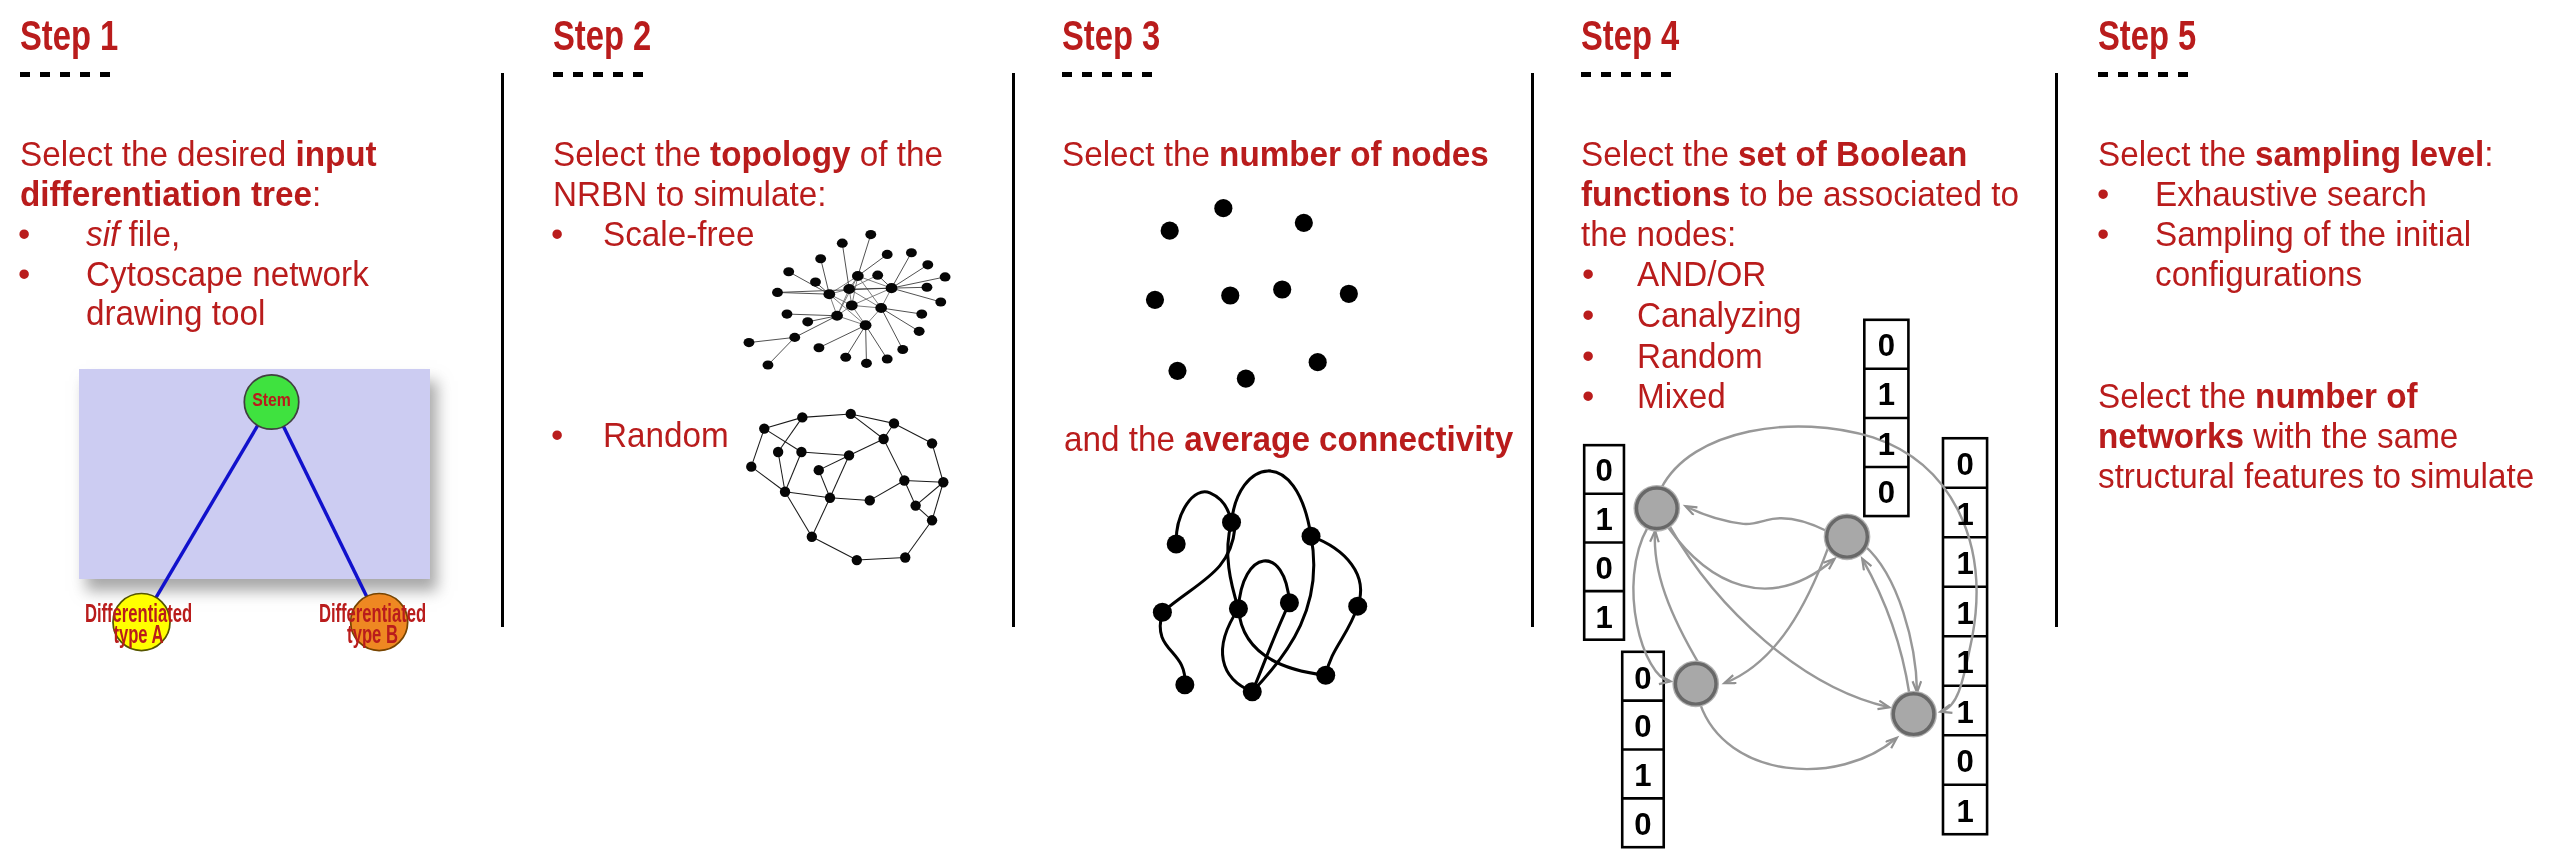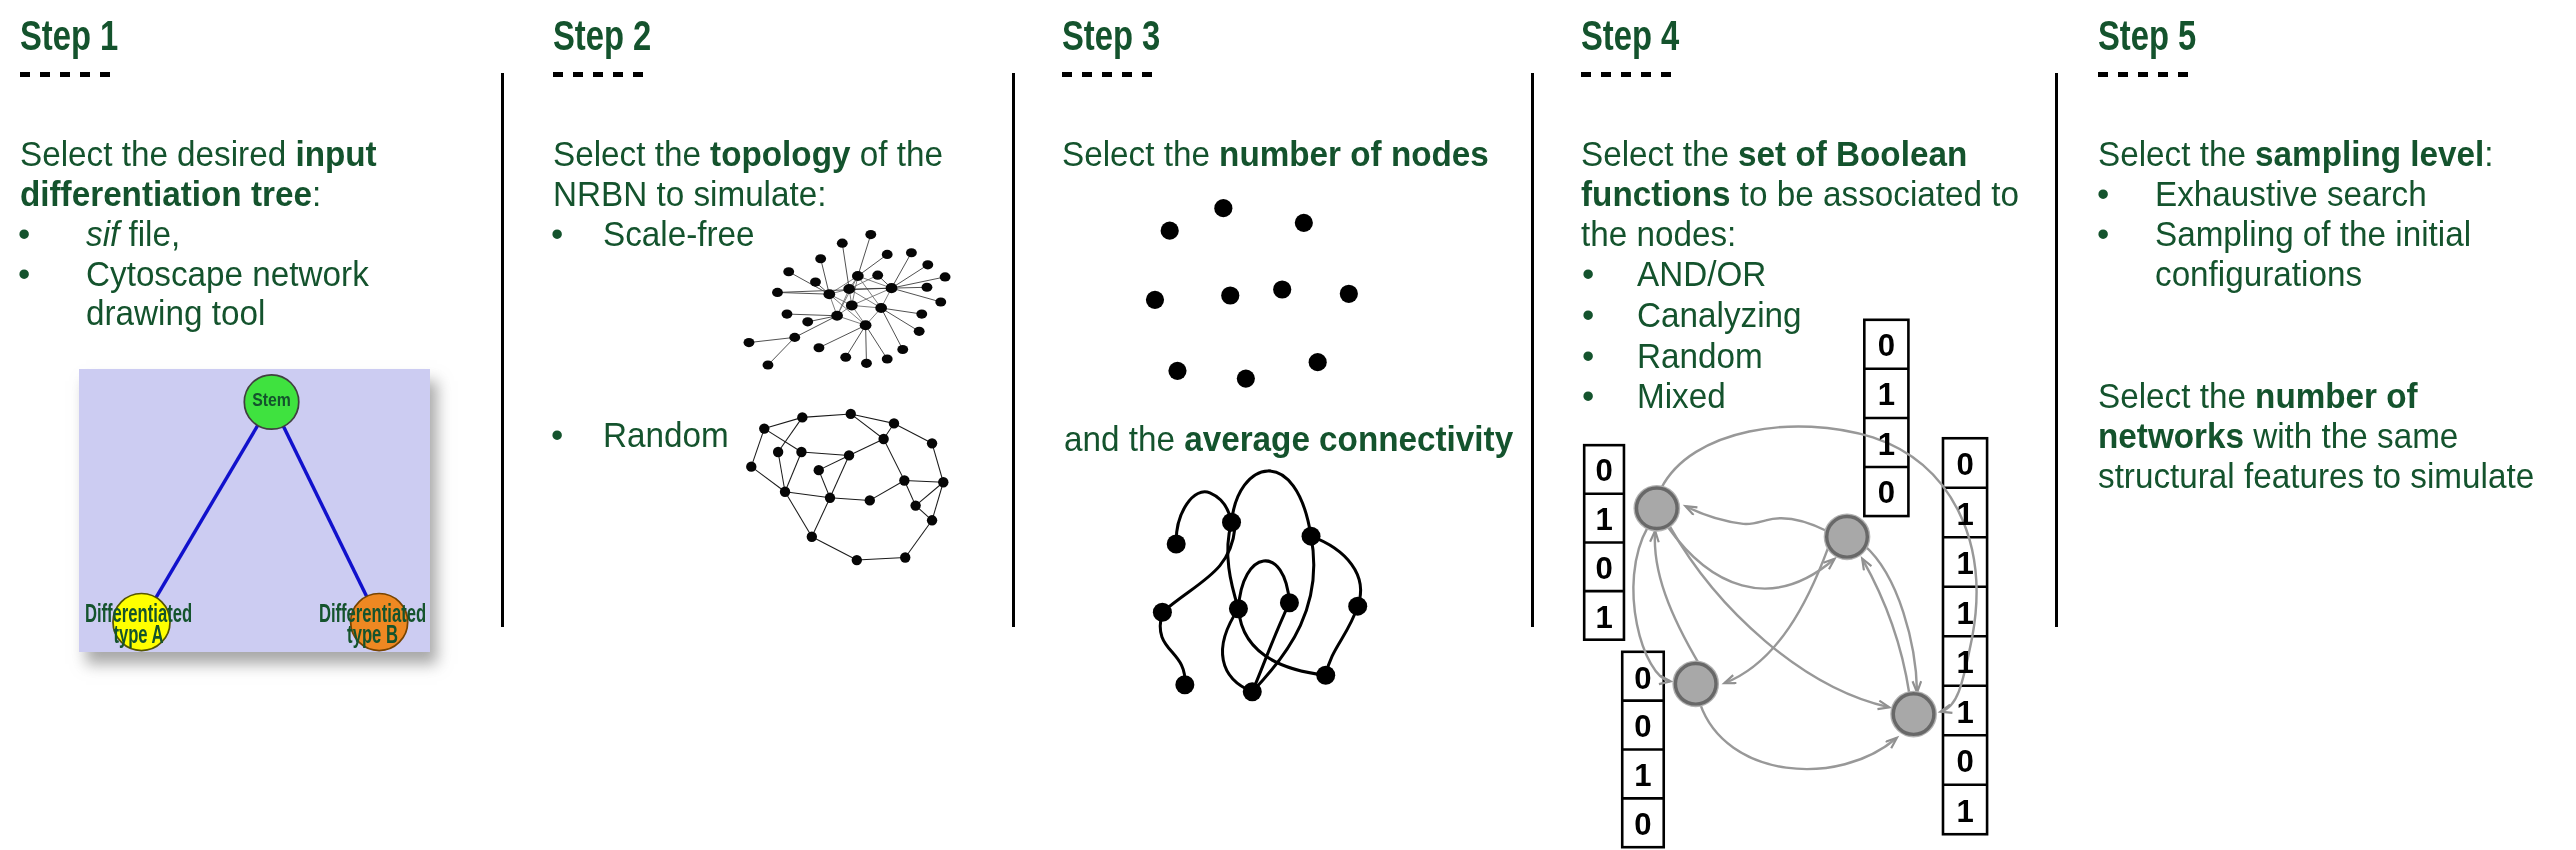--- a/index.html
+++ b/index.html
@@ -1,17 +1,17 @@
 <!DOCTYPE html>
 <html style="font-size:14px"><head>
 <meta charset="utf-8">
 <style>
 html,body{margin:0;padding:0;background:#fff}
 #page{position:relative;width:2576px;height:851px;background:#fff;overflow:hidden;
-font-family:"Liberation Sans",sans-serif;color:#14532d}
+font-family:"Liberation Sans",sans-serif;color:#b91c1c}
 .t{position:absolute;white-space:nowrap;font-size:35px;line-height:40px;transform:scaleX(.95);transform-origin:0 0}
 .h{position:absolute;white-space:nowrap;font-size:42px;line-height:40px;font-weight:bold;transform:scaleX(.78);transform-origin:0 0}
 .dash{position:absolute;height:5.2px;width:90px;background:repeating-linear-gradient(90deg,#000 0 10px,rgba(0,0,0,0) 10px 20px)}
 .sep{position:absolute;width:3px;background:#000;top:73px;height:554px}
 .bu{position:absolute;font-size:35px;line-height:40px}
 svg{position:absolute;overflow:visible}
 </style>
 </head>
 <body>
 <div id="page">
@@ -66,21 +66,21 @@
 <div class="t" style="left:2098px;top:134px">Select the <b>sampling level</b>:</div>
 <div class="bu" style="left:2097px;top:174px">•</div>
 <div class="t" style="left:2155px;top:174px">Exhaustive search</div>
 <div class="bu" style="left:2097px;top:214px">•</div>
 <div class="t" style="left:2155px;top:214px">Sampling of the initial</div>
 <div class="t" style="left:2155px;top:254px">configurations</div>
 <div class="t" style="left:2098px;top:376px">Select the <b>number of</b></div>
 <div class="t" style="left:2098px;top:416px"><b>networks</b> with the same</div>
 <div class="t" style="left:2098px;top:456px">structural features to simulate</div>
 
-<div id="tree" style="position:absolute;left:79px;top:369px;width:351px;height:283px;background:#ccccf2;box-shadow:7px 12px 14px rgba(110,110,110,0.6)">
+<div id="tree" style="position:absolute;left:79px;top:369px;width:351px;height:210px;background:#ccccf2;box-shadow:7px 12px 14px rgba(110,110,110,0.6)">
 <svg width="351" height="283" viewBox="0 0 406 327" style="left:0;top:0">
   <line x1="222.7" y1="38" x2="72.3" y2="292.5" stroke="#1111cc" stroke-width="4"></line>
   <line x1="222.7" y1="38" x2="347.2" y2="292.5" stroke="#1111cc" stroke-width="4"></line>
   <circle cx="222.7" cy="38" r="31.5" fill="#3fe23f" stroke="#404040" stroke-width="2"></circle>
   <circle cx="72.3" cy="292.5" r="33" fill="#ffff00" stroke="#555500" stroke-width="2"></circle>
   <circle cx="347.2" cy="292.5" r="33" fill="#ee8822" stroke="#774400" stroke-width="2"></circle>
 </svg>
 <div style="position:absolute;left:106px;top:21px;width:173px;text-align:center;font-weight:bold;font-size:18px;line-height:21px;transform:scaleX(0.88)">Stem</div>
 <div style="position:absolute;left:-27px;top:234px;width:173px;text-align:center;font-weight:bold;font-size:25px;line-height:21px;transform:scaleX(0.665)">Differentiated<br>type A</div>
 <div style="position:absolute;left:207px;top:234px;width:173px;text-align:center;font-weight:bold;font-size:25px;line-height:21px;transform:scaleX(0.665)">Differentiated<br>type B</div>

